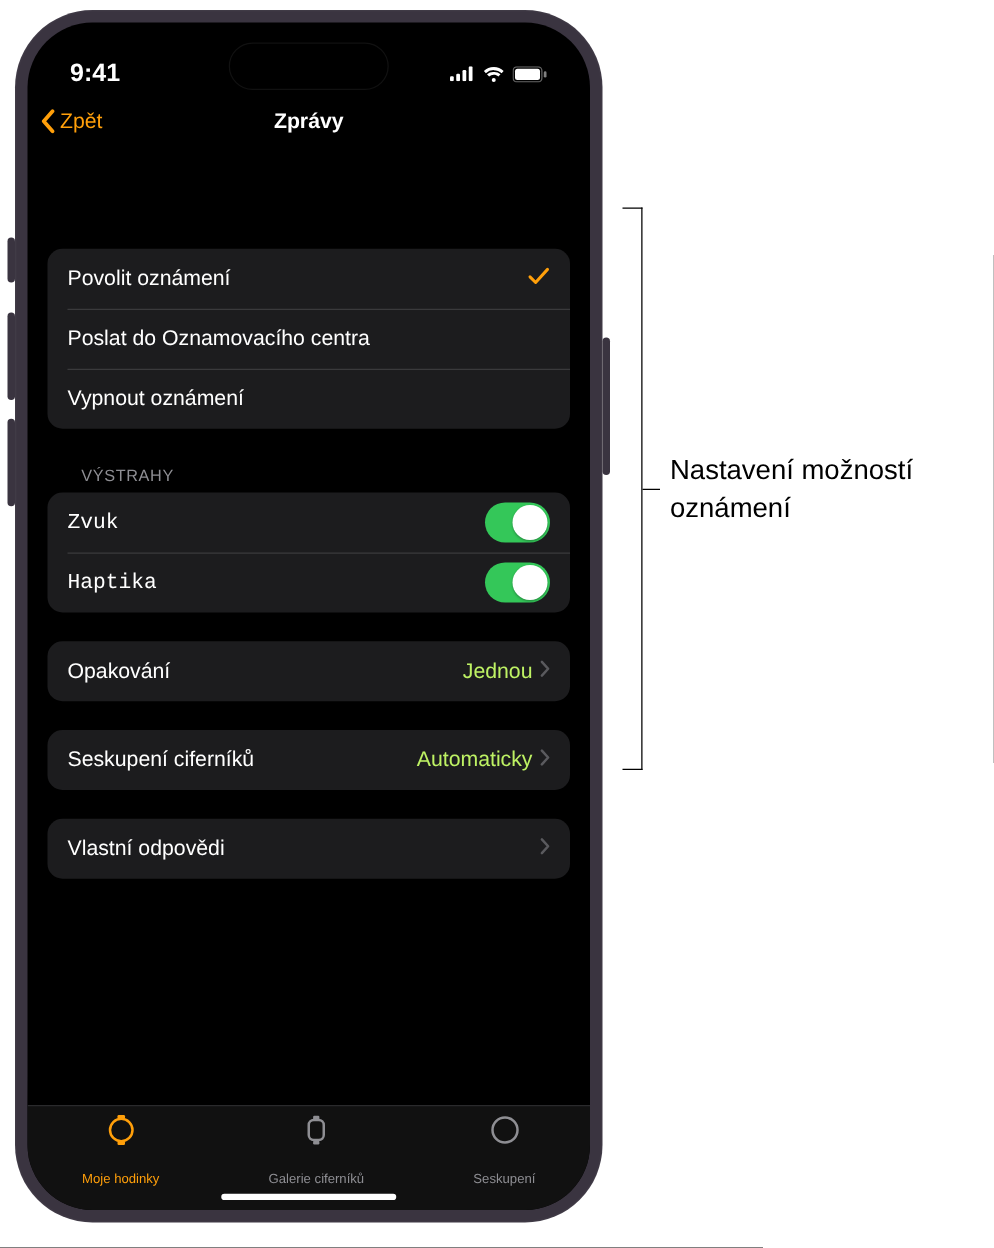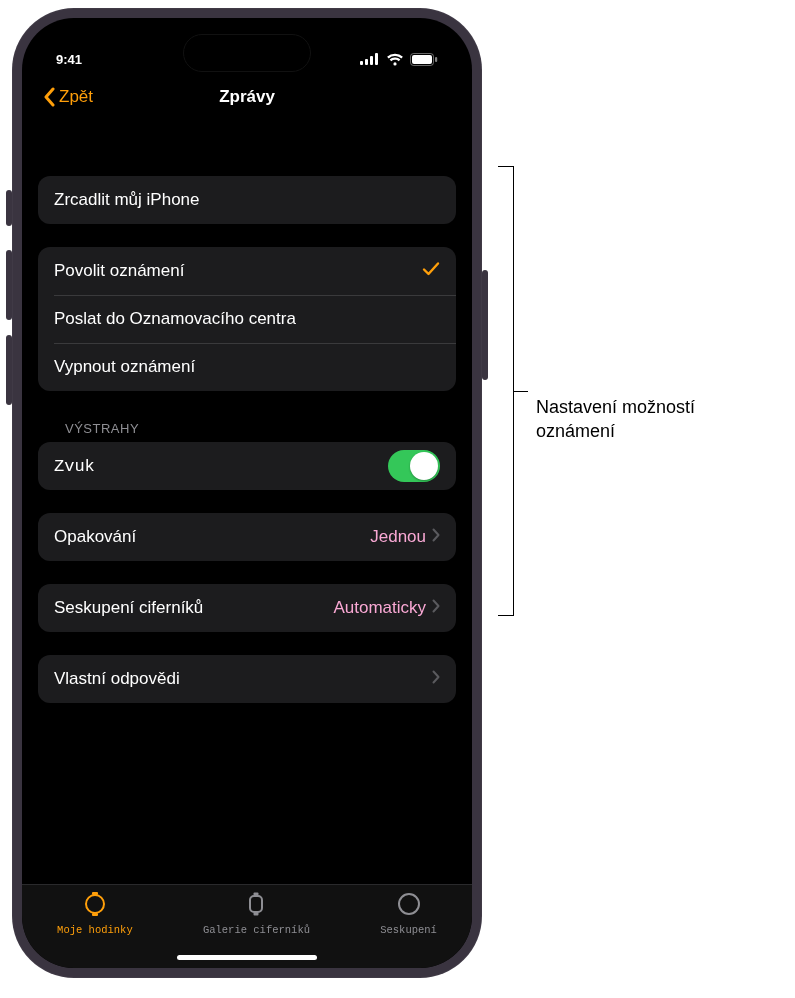--- a/index.html
+++ b/index.html
@@ -55,33 +55,33 @@
   }
 
   
   .status-bar {
     height: 56px;
     display: flex;
     align-items: center;
     justify-content: space-between;
     padding: 26px 34px 0;
     color: #fff;
-    font-size: 13px;
+    font-size: 20px;
     font-weight: 600;
   }
   .status-right { display:flex; align-items:center; gap:6px; }
   .status-right svg { display:block; }
 
   
   .nav {
     height: 46px;
     display: flex;
     align-items: center;
     position: relative;
-    padding: 0 21px;
+    padding: 0 10px;
   }
   .nav-back {
     display: flex;
     align-items: center;
     color: #ff9f0a;
     font-size: 17px;
     gap: 4px;
   }
   .nav-back svg { display:block; }
   .nav-title {
@@ -117,21 +117,21 @@
     font-size: 17px;
     position: relative;
   }
   .row + .row::before {
     content: "";
     position: absolute;
     left: 16px; right: 0; top: 0;
     height: 1px;
     background: #3a3a3c;
   }
-  .row .detail { color: #f9a8d4; font-size: 17px; display:flex; align-items:center; gap:6px; }
+  .row .detail { color: #bef264; font-size: 17px; display:flex; align-items:center; gap:6px; }
   .check { color: #ff9f0a; }
   .chev  { color: #5a5a5e; }
 
   .section-header {
     color: #8e8e93;
     font-size: 13px;
     letter-spacing: .5px;
     margin: 30px 0 6px 27px;
     text-transform: uppercase;
   }
@@ -168,24 +168,23 @@
     border-top: 1px solid #2a2a2c;
     display: flex;
     justify-content: space-around;
     align-items: flex-start;
     padding-top: 6px;
   }
   .tab {
     display: flex;
     flex-direction: column;
     align-items: center;
-    gap: 7px;
+    gap: 20px;
     color: #8e8e93;
     font-size: 10.5px;
-    font-family: Liberation Mono, monospace;
   }
   .tab.active { color: #ff9f0a; }
   .tab svg { display:block; }
   .home-indicator {
     position: absolute;
     bottom: 8px;
     left: 50%;
     transform: translateX(-50%);
     width: 140px; height: 5px;
     background: #fff;
@@ -214,24 +213,23 @@
     top: 50%;
     width: 14px;
     height: 1px;
     background: #000;
   }
   .callout-text {
     position: absolute;
     left: 38px;
     top: 50%;
     transform: translateY(-50%);
-    font-size: 18px;
+    font-size: 22px;
     line-height: 1.35;
     color: #000;
-    margin-top: 28px;
   }
 </style>
 </head>
 <body>
 
 <div class="phone-side-btn btn-l1"></div>
 <div class="phone-side-btn btn-l2"></div>
 <div class="phone-side-btn btn-l3"></div>
 <div class="phone-side-btn btn-r"></div>
 
@@ -275,23 +273,20 @@
             </svg>
         </span>
         <span>Zpět</span>
       </div>
       <div class="nav-title">Zprávy</div>
     </div>
 
     <div class="content">
 
       <div class="group first">
-        <div class="row">
-          <span>Zrcadlit můj iPhone</span>
-        </div>
       </div>
 
       <div class="group">
         <div class="row">
           <span>Povolit oznámení</span>
           <span class="check">
             <svg width="18" height="16" viewBox="0 0 18 16">
                 <path fill="none" stroke="#ff9f0a" stroke-width="2.4" stroke-linecap="round" stroke-linejoin="round" d="M2 8.5 6.5 13 16 2.5"></path>
               </svg>
           </span>
@@ -301,20 +296,24 @@
         </div>
         <div class="row">
           <span>Vypnout oznámení</span>
         </div>
       </div>
 
       <div class="section-header">VÝSTRAHY</div>
       <div class="group after-header">
         <div class="row">
           <span>Zvuk</span>
+          <div class="toggle"></div>
+        </div>
+        <div class="row">
+          <span>Haptika</span>
           <div class="toggle"></div>
         </div>
       </div>
 
       <div class="group">
         <div class="row">
           <span>Opakování</span>
           <span class="detail">
             <span>Jednou</span>
             <span class="chev">

